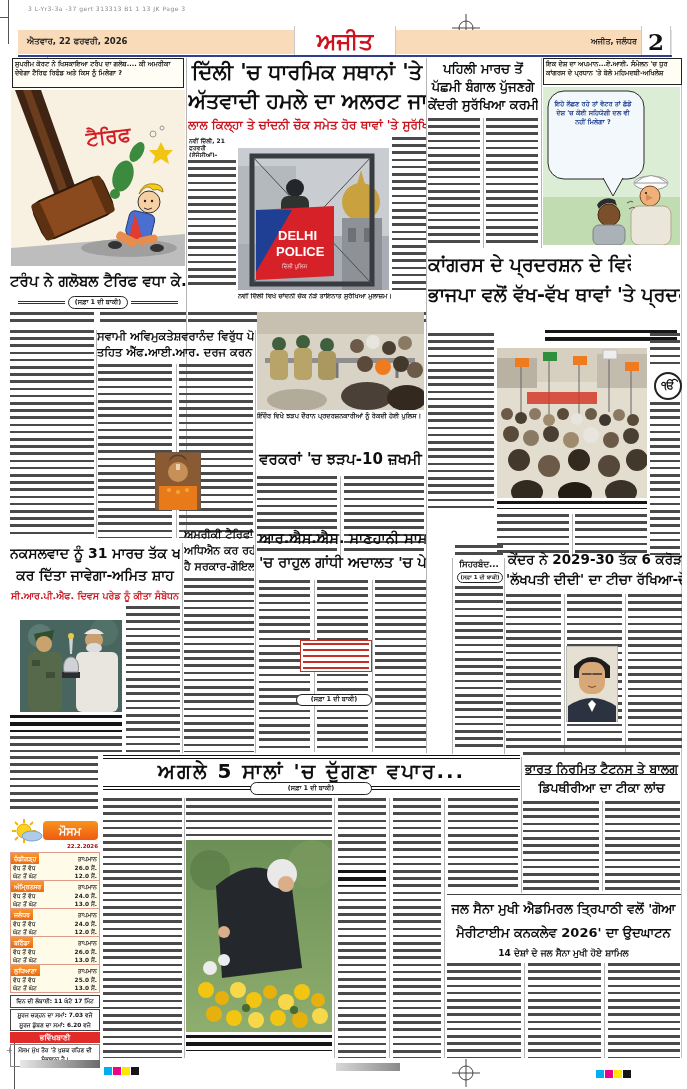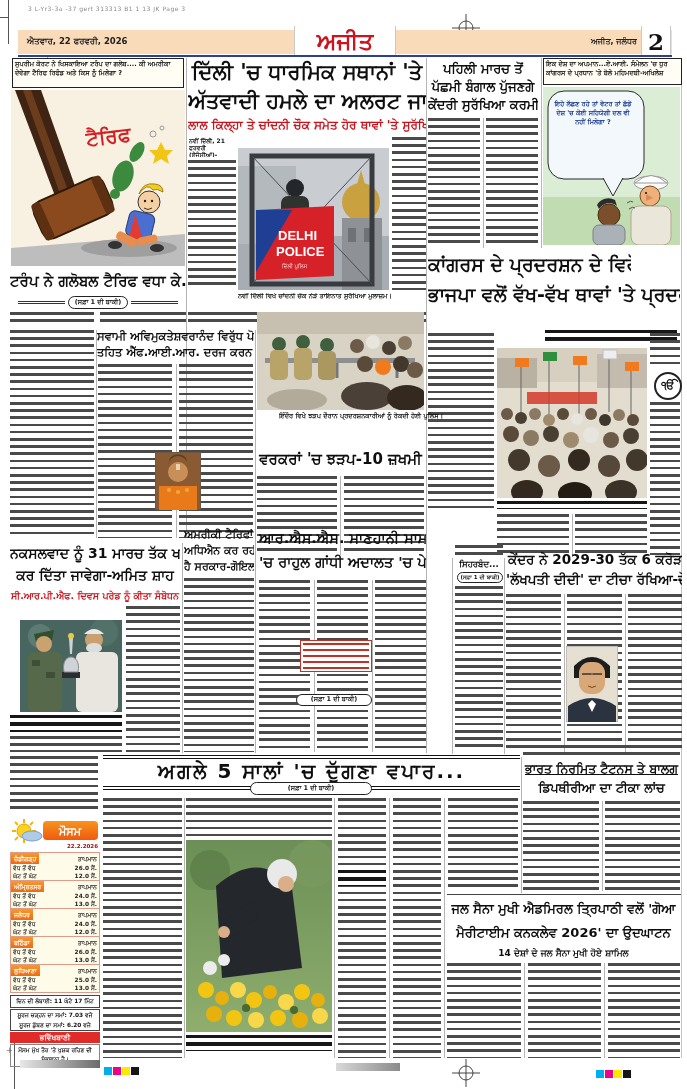--- a/index.html
+++ b/index.html
@@ -256,21 +256,21 @@
     <circle cx="132" cy="36" r="7" fill="#4a3f33"></circle>
       <circle cx="148" cy="31" r="7" fill="#8a7a64"></circle>
     <circle cx="108" cy="52" r="8" fill="#5a4a3a"></circle>
       <circle cx="126" cy="55" r="8" fill="#f07a1e"></circle>
     <circle cx="144" cy="52" r="8" fill="#43382c"></circle>
       <circle cx="158" cy="58" r="8" fill="#6b5a48"></circle>
     <ellipse cx="110" cy="84" rx="26" ry="14" fill="#4a4038"></ellipse>
     <ellipse cx="150" cy="86" rx="20" ry="13" fill="#33291f"></ellipse>
     <ellipse cx="40" cy="88" rx="30" ry="11" fill="#a39a88" opacity="0.7"></ellipse>
   </svg>
-  <div class="a cap" style="left:257px;top:412px;width:167px;height:9px;font-size:6.6px;line-height:9px;white-space:nowrap;margin-left:22px;">ਇੰਦੌਰ ਵਿਖੇ ਝੜਪ ਦੌਰਾਨ ਪ੍ਰਦਰਸ਼ਨਕਾਰੀਆਂ ਨੂੰ ਰੋਕਦੀ ਹੋਈ ਪੁਲਿਸ।</div>
+  <div class="a cap" style="left:257px;top:412px;width:167px;height:9px;font-size:6.6px;line-height:9px;white-space:nowrap;">ਇੰਦੌਰ ਵਿਖੇ ਝੜਪ ਦੌਰਾਨ ਪ੍ਰਦਰਸ਼ਨਕਾਰੀਆਂ ਨੂੰ ਰੋਕਦੀ ਹੋਈ ਪੁਲਿਸ।</div>
   <div class="a hl" style="left:257px;top:448px;width:167px;height:23px;font-size:15px;line-height:23px;">ਵਰਕਰਾਂ 'ਚ ਝੜਪ-10 ਜ਼ਖਮੀ</div>
   <div class="a gk" style="left:257px;top:476px;width:80px;height:79px;"></div>
   <div class="a gk" style="left:344px;top:476px;width:80px;height:79px;"></div>
   <div class="a vr" style="left:340px;top:476px;height:79px;"></div>
 
   <div class="a hl" style="left:10px;top:543px;width:170px;height:21px;font-size:14px;line-height:21px;">ਨਕਸਲਵਾਦ ਨੂੰ 31 ਮਾਰਚ ਤੱਕ ਖਤਮ</div>
   <div class="a hl" style="left:10px;top:565px;width:170px;height:21px;font-size:14px;line-height:21px;">ਕਰ ਦਿੱਤਾ ਜਾਵੇਗਾ-ਅਮਿਤ ਸ਼ਾਹ</div>
   <div class="a hl red" style="left:10px;top:589px;width:170px;height:13px;font-size:9.5px;line-height:13px;">ਸੀ.ਆਰ.ਪੀ.ਐਫ. ਦਿਵਸ ਪਰੇਡ ਨੂੰ ਕੀਤਾ ਸੰਬੋਧਨ</div>
   <div class="a gk" style="left:126px;top:606px;width:54px;height:146px;"></div>
   <svg class="a" style="left:20px;top:620px;" width="102" height="92" viewBox="0 0 102 92">

